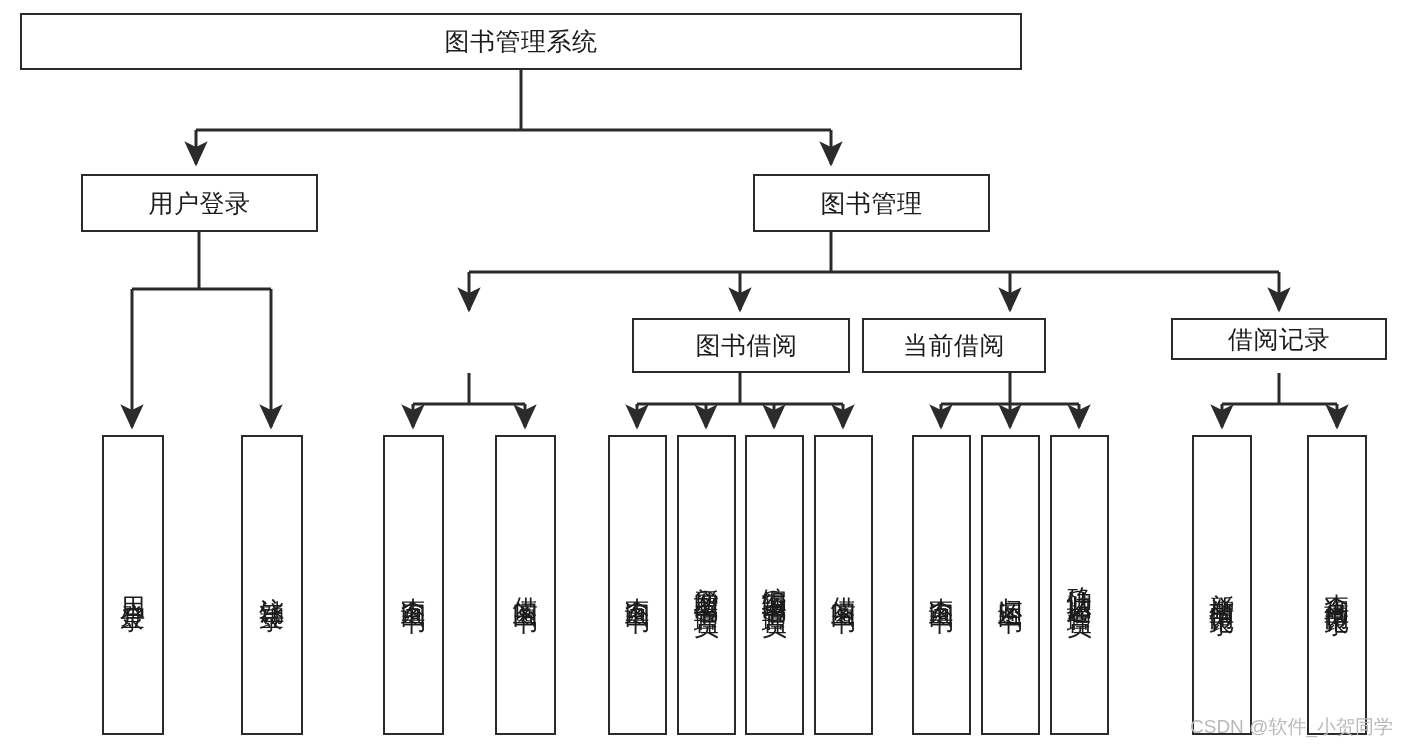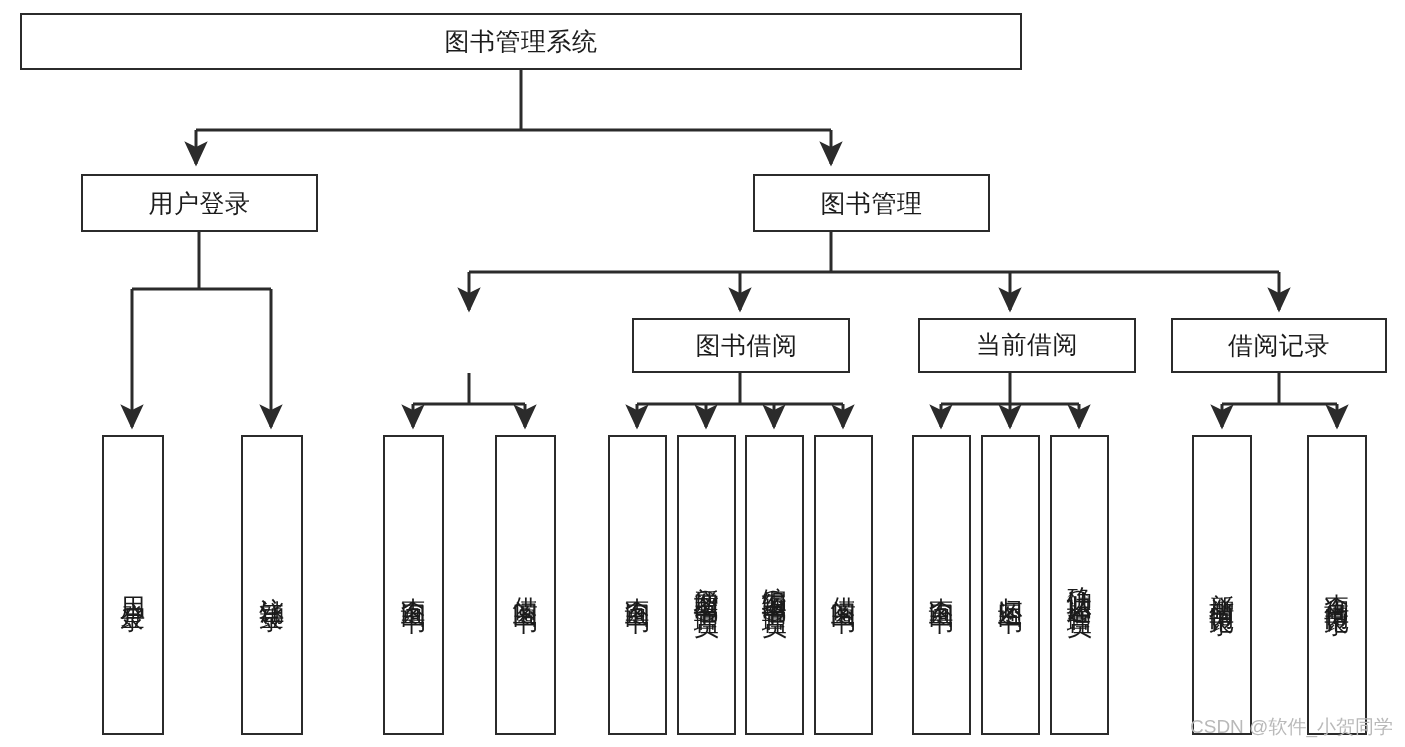--- a/index.html
+++ b/index.html
@@ -126,24 +126,24 @@
   <div class="node horizontal" style="left:81px; top:174px; width:237px; height:58px;">
     <span class="node-label">用户登录</span>
   </div>
   <div class="node horizontal" style="left:712px; top:174px; width:237px; height:58px;margin-left:41px;">
     <span class="node-label">图书管理</span>
   </div>
 
   <div class="node horizontal" style="left:632px; top:318px; width:218px; height:55px;padding-left:11px;">
     <span class="node-label">图书借阅</span>
   </div>
-  <div class="node horizontal" style="left:918px; top:318px; width:218px; height:55px;font-family:Liberation Serif, serif;">
+  <div class="node horizontal" style="left:862px; top:318px; width:184px; height:55px;">
     <span class="node-label">当前借阅</span>
   </div>
-  <div class="node horizontal" style="left:1171px; top:318px; width:216px; height:55px;">
+  <div class="node horizontal" style="left:1171px; top:318px; width:216px; height:42px;">
     <span class="node-label">借阅记录</span>
   </div>
 
   <div class="node vertical" style="left:102px; top:435px; width:62px; height:300px;">
     <span class="node-label">用户登录</span>
   </div>
   <div class="node vertical" style="left:241px; top:435px; width:62px; height:300px;">
     <span class="node-label">注销登录</span>
   </div>
 

